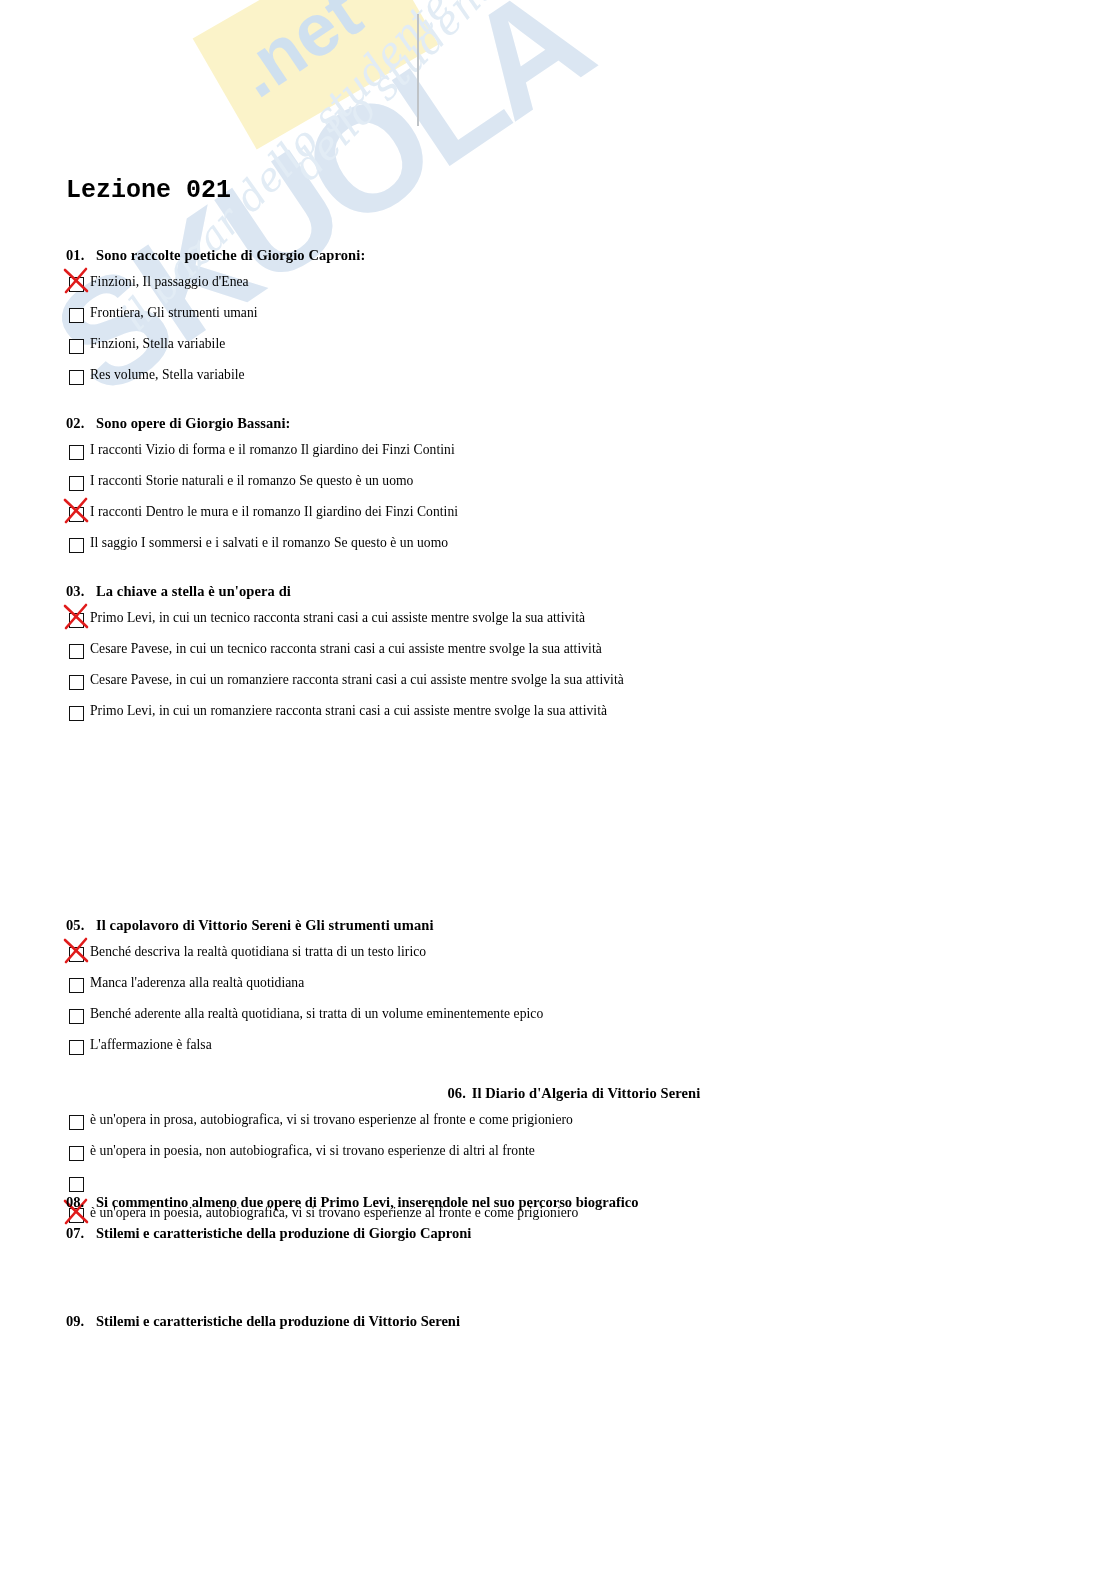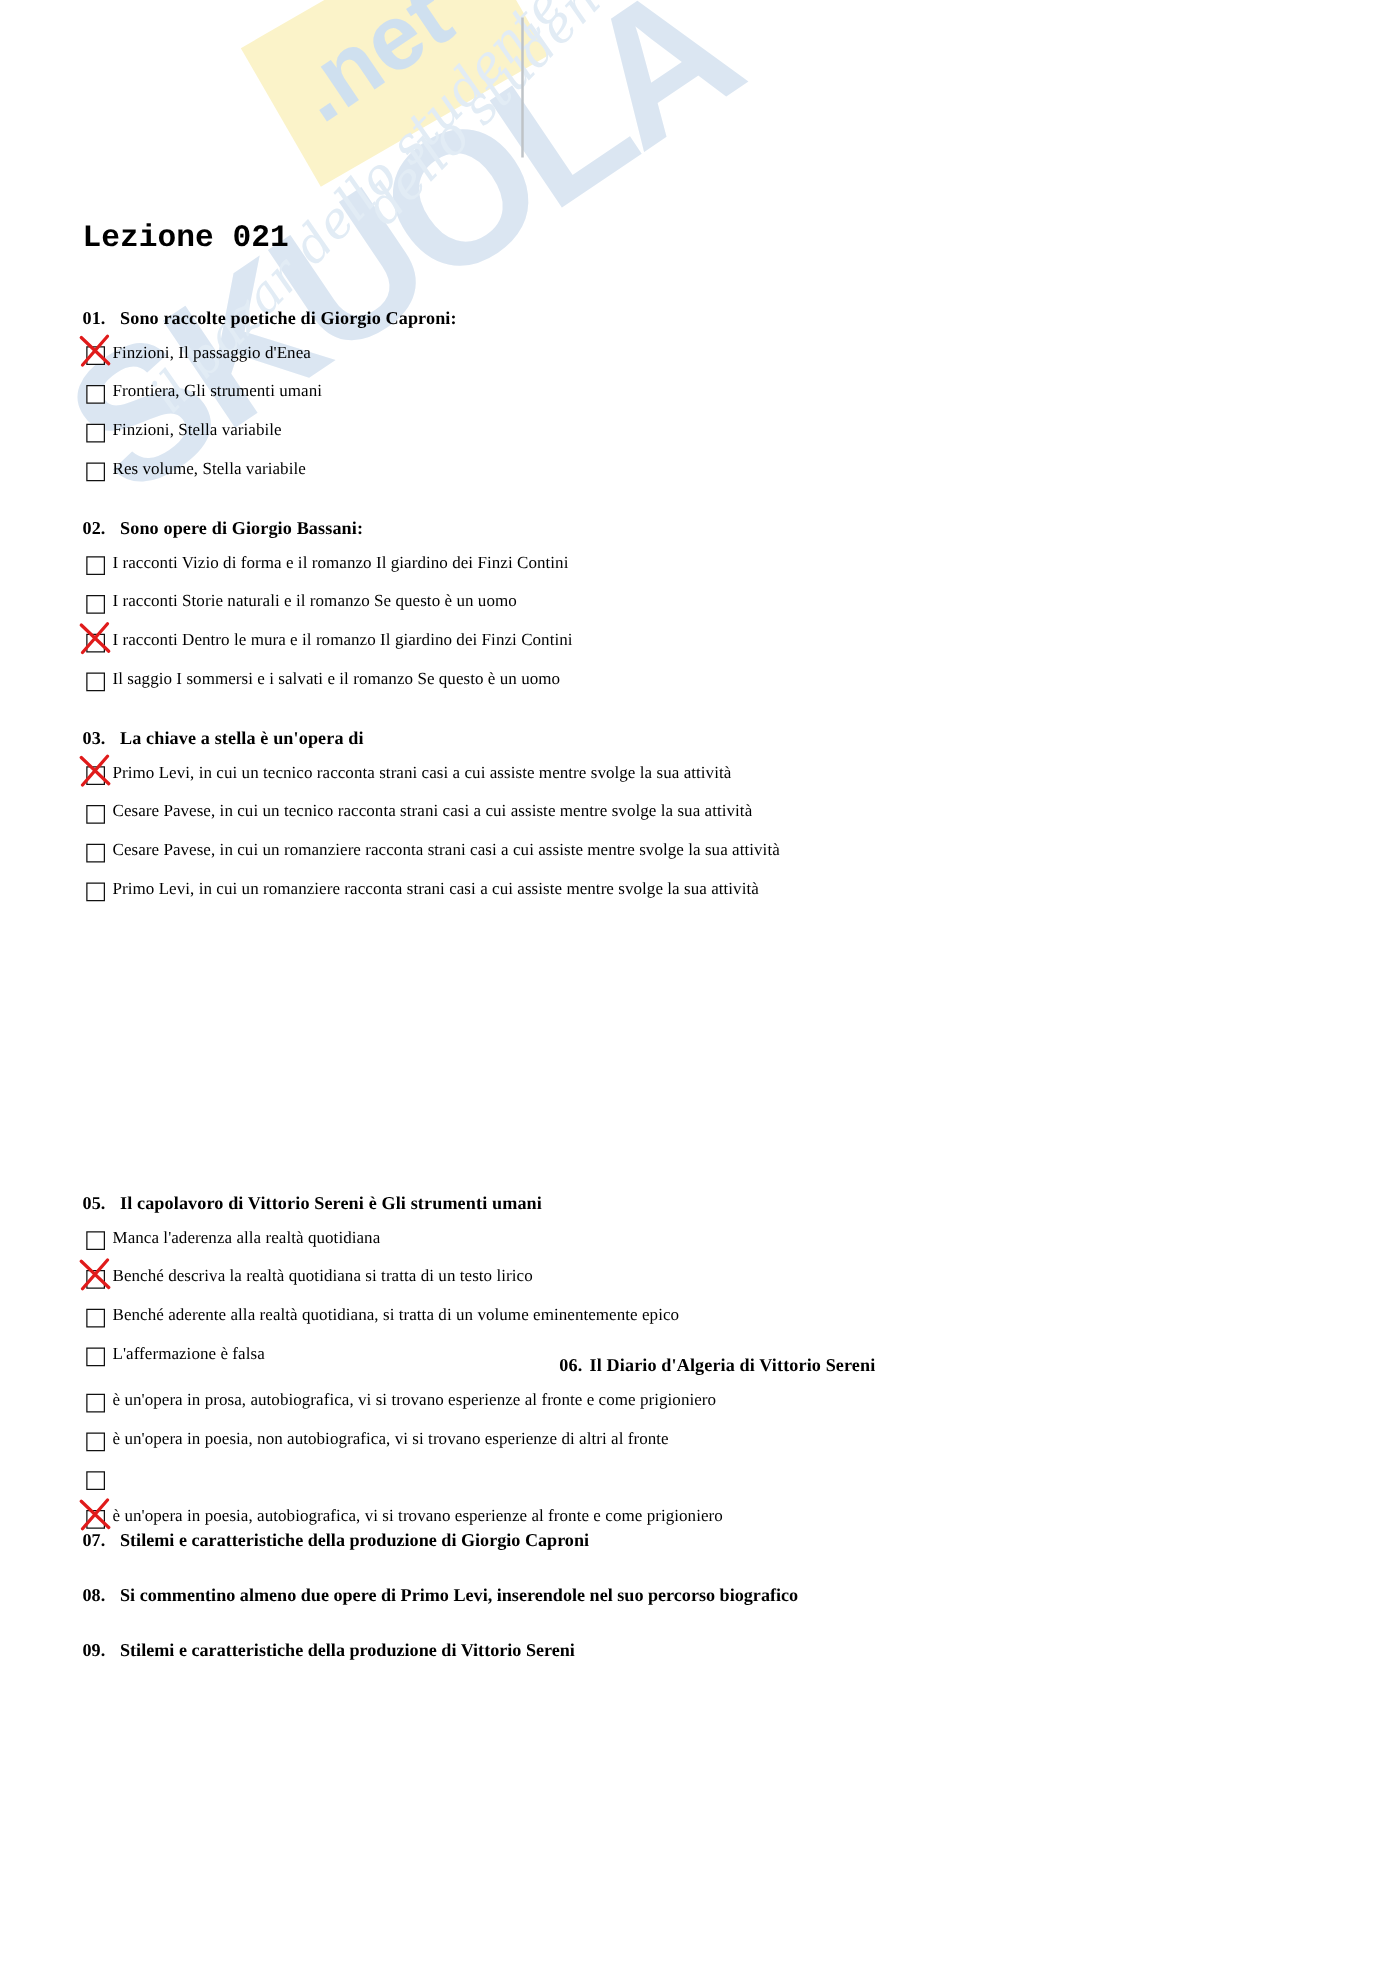--- a/index.html
+++ b/index.html
@@ -273,30 +273,30 @@
           </div>
           <div class="option">
             <span class="cbox"></span>
             <span class="opt-text">Cesare Pavese, in cui un romanziere racconta strani casi a cui assiste mentre svolge la sua attività</span>
           </div>
           <div class="option">
             <span class="cbox"></span>
             <span class="opt-text">Primo Levi, in cui un romanziere racconta strani casi a cui assiste mentre svolge la sua attività</span>
           </div>
         </div>
-        <div class="question" style="top: 923px;">
+        <div class="question" style="top: 885px;">
           <div class="q-head"><span class="q-num">05.</span><span>Il capolavoro di Vittorio Sereni è Gli strumenti umani</span></div>
+          <div class="option"><span class="cbox"></span><span><svg class="xmark" viewBox="0 0 32 32">
+                <path d="M4 5 L26 26" stroke="#e01b1b" stroke-width="2.6" fill="none" stroke-linecap="round"></path>
+                <path d="M25 4 L5 27" stroke="#e01b1b" stroke-width="2.6" fill="none" stroke-linecap="round"></path>
+              </svg></span><span class="opt-text">Benché descriva la realtà quotidiana si tratta di un testo lirico</span></div>
           <div class="option">
             <span class="cbox"></span>
             <span class="opt-text">Manca l'aderenza alla realtà quotidiana</span>
           </div>
-          <div class="option"><span class="cbox"></span><span><svg class="xmark" viewBox="0 0 32 32">
-                <path d="M4 5 L26 26" stroke="#e01b1b" stroke-width="2.6" fill="none" stroke-linecap="round"></path>
-                <path d="M25 4 L5 27" stroke="#e01b1b" stroke-width="2.6" fill="none" stroke-linecap="round"></path>
-              </svg></span><span class="opt-text">Benché descriva la realtà quotidiana si tratta di un testo lirico</span></div>
           <div class="option">
             <span class="cbox"></span>
             <span class="opt-text">Benché aderente alla realtà quotidiana, si tratta di un volume eminentemente epico</span>
           </div>
           <div class="option">
             <span class="cbox"></span>
             <span class="opt-text">L'affermazione è falsa</span>
           </div>
         </div>
         <div class="question" style="top: 1053px; text-align: center;">
@@ -313,18 +313,18 @@
             <span class="cbox"></span>
           </div>
           <div class="option"><span class="cbox"></span><span><svg class="xmark" viewBox="0 0 32 32">
                 <path d="M4 5 L26 26" stroke="#e01b1b" stroke-width="2.6" fill="none" stroke-linecap="round"></path>
                 <path d="M25 4 L5 27" stroke="#e01b1b" stroke-width="2.6" fill="none" stroke-linecap="round"></path>
               </svg></span><span class="opt-text">è un'opera in poesia, autobiografica, vi si trovano esperienze al fronte e come prigioniero</span></div>
         </div>
       </div>
     <div id="open-root">
         <div class="open-q" style="top: 1225px;"><span class="q-num">07.</span><span>Stilemi e caratteristiche della produzione di Giorgio Caproni</span></div>
-        <div class="open-q" style="top: 1269px;"><span class="q-num">08.</span><span>Si commentino almeno due opere di Primo Levi, inserendole nel suo percorso biografico</span></div>
+        <div class="open-q" style="top: 1194px;"><span class="q-num">08.</span><span>Si commentino almeno due opere di Primo Levi, inserendole nel suo percorso biografico</span></div>
         <div class="open-q" style="top: 1313px;"><span class="q-num">09.</span><span>Stilemi e caratteristiche della produzione di Vittorio Sereni</span></div>
       </div>
   </div>
 
 </div>
 
 </body></html>

